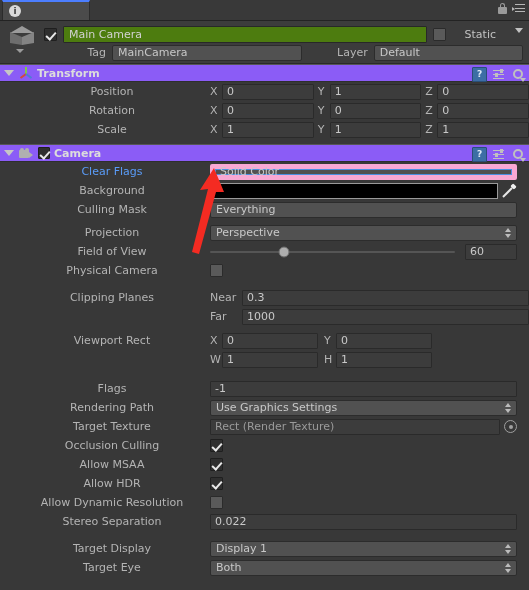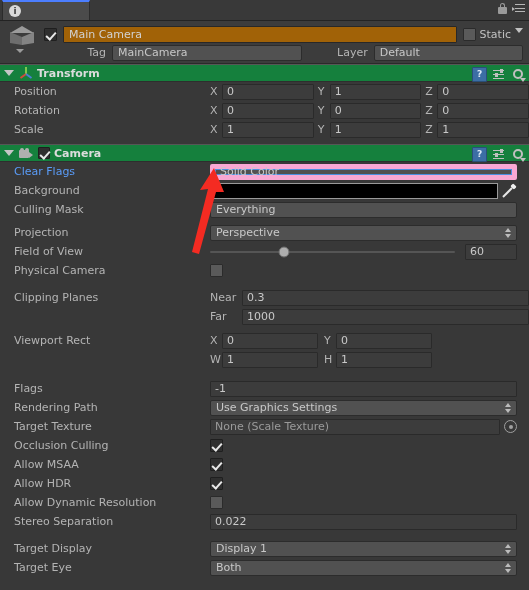--- a/index.html
+++ b/index.html
@@ -64,24 +64,24 @@
   .cb{
     width:13px;height:13px;box-sizing:border-box;background:#2f2f2f;border:1px solid #1f1f1f;border-radius:1px;
     position:relative;flex:none;
   }
   .cb.checked::after{
     content:"";position:absolute;left:3px;top:1px;width:4px;height:8px;
     border:solid #e8e8e8;border-width:0 2px 2px 0;transform:rotate(42deg);
   }
   .cb.light{background:#5a5a5a;border:1px solid #2b2b2b;}
   .name-field{
-    flex:1;height:17px;background:#a16207;border:1px solid #282828;border-radius:1px;
+    flex:1;height:17px;background:#4d7c0f;border:1px solid #282828;border-radius:1px;
     display:flex;align-items:center;padding-left:5px;box-sizing:border-box;color:#d2d2d2;font-size:11px;
   }
-  .static-wrap{display:flex;align-items:flex-start;gap:4px;flex:none;}
+  .static-wrap{display:flex;align-items:flex-start;gap:19px;flex:none;}
   .static-label{color:#c2c2c2;font-size:11px;}
   .tri-down{width:0;height:0;border-left:4px solid transparent;border-right:4px solid transparent;border-top:5px solid #c2c2c2;}
 
   .taglayer-row{position:absolute;left:0;top:23px;right:6px;height:17px;display:flex;align-items:center;padding-left:28px;}
   .tl-label{color:#b5b5b5;font-size:11px;text-align:right;flex:none;}
   .popup{
     height:16px;background:#515151;border:1px solid #2c2c2c;border-radius:2px;
     display:flex;align-items:center;padding-left:5px;box-sizing:border-box;
     color:#c8c8c8;font-size:11px;position:relative;
   }
@@ -92,21 +92,21 @@
     content:"";position:absolute;left:0;top:0;width:0;height:0;
     border-left:3.5px solid transparent;border-right:3.5px solid transparent;border-bottom:4px solid #bcbcbc;
   }
   .popup .updown::after{
     content:"";position:absolute;left:0;bottom:0;width:0;height:0;
     border-left:3.5px solid transparent;border-right:3.5px solid transparent;border-top:4px solid #bcbcbc;
   }
 
   
   .comp-header{
-    height:18px;background:#15803d;border-top:1px solid #565656;border-bottom:1px solid #2e2e2e;
+    height:18px;background:#8b5cf6;border-top:1px solid #565656;border-bottom:1px solid #2e2e2e;
     display:flex;align-items:center;gap:4px;padding-left:4px;box-sizing:border-box;position:relative;
   }
   .foldout{
     width:0;height:0;border-left:5px solid transparent;border-right:5px solid transparent;
     border-top:6px solid #c6c6c6;flex:none;margin-right:1px;
   }
   .comp-title{font-weight:bold;color:#dcdcdc;font-size:11px;}
   .comp-icons{position:absolute;right:4px;top:2px;display:flex;align-items:center;gap:6px;}
   .help-icon{
     width:13px;height:13px;background:#3c6ea5;border:1px solid #2a4f78;border-radius:1px;
@@ -137,21 +137,21 @@
     border-top:3px solid transparent;border-bottom:3px solid transparent;border-left:4px solid #b0b0b0;}
   .cam-icon .reel1,.cam-icon .reel2{position:absolute;top:0;width:4px;height:4px;border-radius:50%;background:#b0b0b0;}
   .cam-icon .reel1{left:1px;}
   .cam-icon .reel2{left:6px;}
 
   
   .body-area{background:#383838;}
   .row{height:20px;display:flex;align-items:center;position:relative;}
   .row.h19{height:19px;}
   .label{
-    color:#b4b4b4;font-size:11px;padding-left:14px;box-sizing:border-box;flex:none;width:210px;
+    color:#b4b4b4;font-size:11px;padding-left:14px;box-sizing:border-box;flex:none;width:210px;text-align:center;
   }
   .label.blue{color:#5a9cf8;}
   .field{
     height:16px;background:#3c3c3c;border:1px solid #2a2a2a;border-radius:1px;
     display:flex;align-items:center;padding-left:4px;box-sizing:border-box;
     color:#c9c9c9;font-size:11px;
   }
   .field.dim{color:#9a9a9a;}
   .axis{color:#b4b4b4;font-size:11px;width:12px;flex:none;text-align:left;}
   .popup.focused{border:5px solid #f9a8d4;box-shadow:0 0 0 1px #4a90e2 inset;}
@@ -397,21 +397,21 @@
     <div class="row h19">
       <span class="label">Rendering Path</span>
       <span class="popup" style="width:307px;">
         <span>Use Graphics Settings</span>
         <span class="updown"></span>
       </span>
     </div>
 
     <div class="row h19">
       <span class="label">Target Texture</span>
-      <span class="field dim" style="width:290px;">None (Scale Texture)</span>
+      <span class="field dim" style="width:290px;">Rect (Render Texture)</span>
       <span class="obj-picker" style="margin-left:4px;"></span>
     </div>
 
     <div class="row h19">
       <span class="label">Occlusion Culling</span>
       <span class="cb checked"></span>
     </div>
     <div class="row h19">
       <span class="label">Allow MSAA</span>
       <span class="cb checked"></span>

